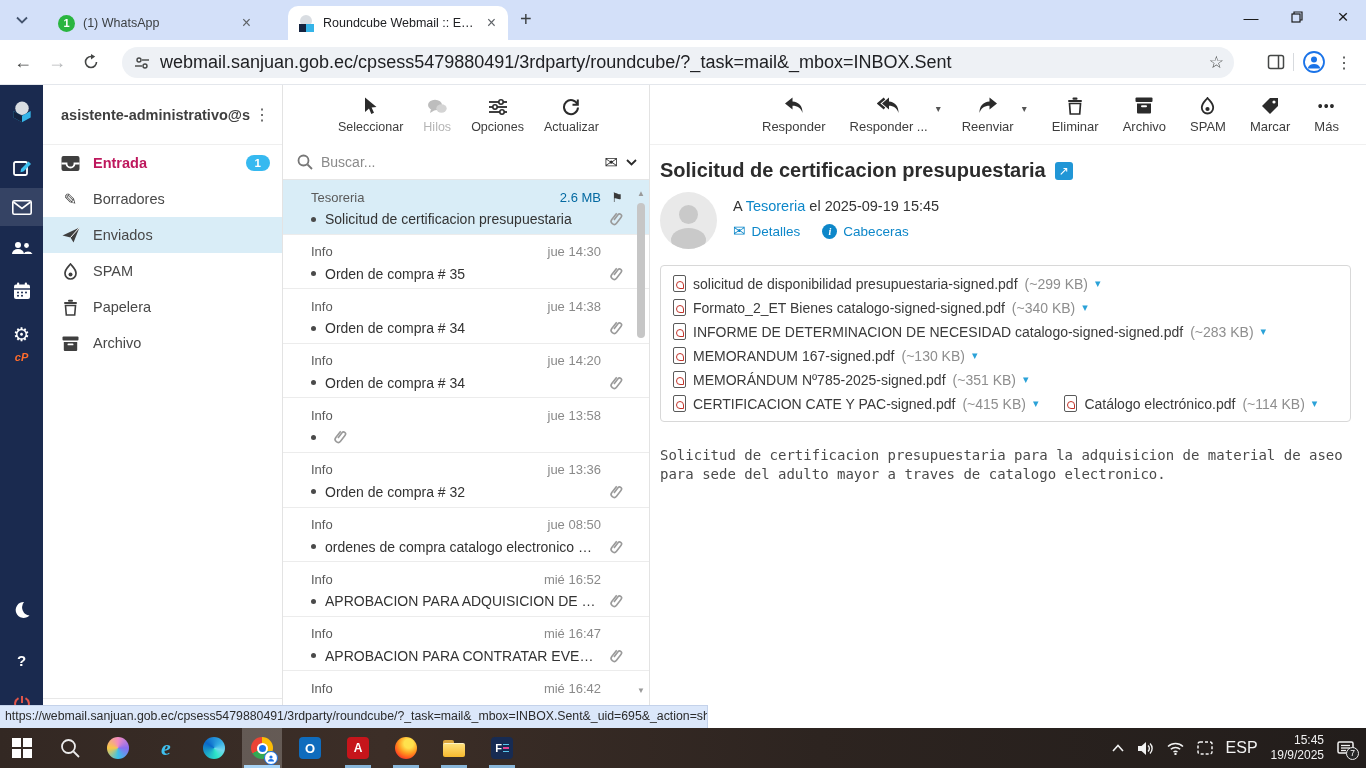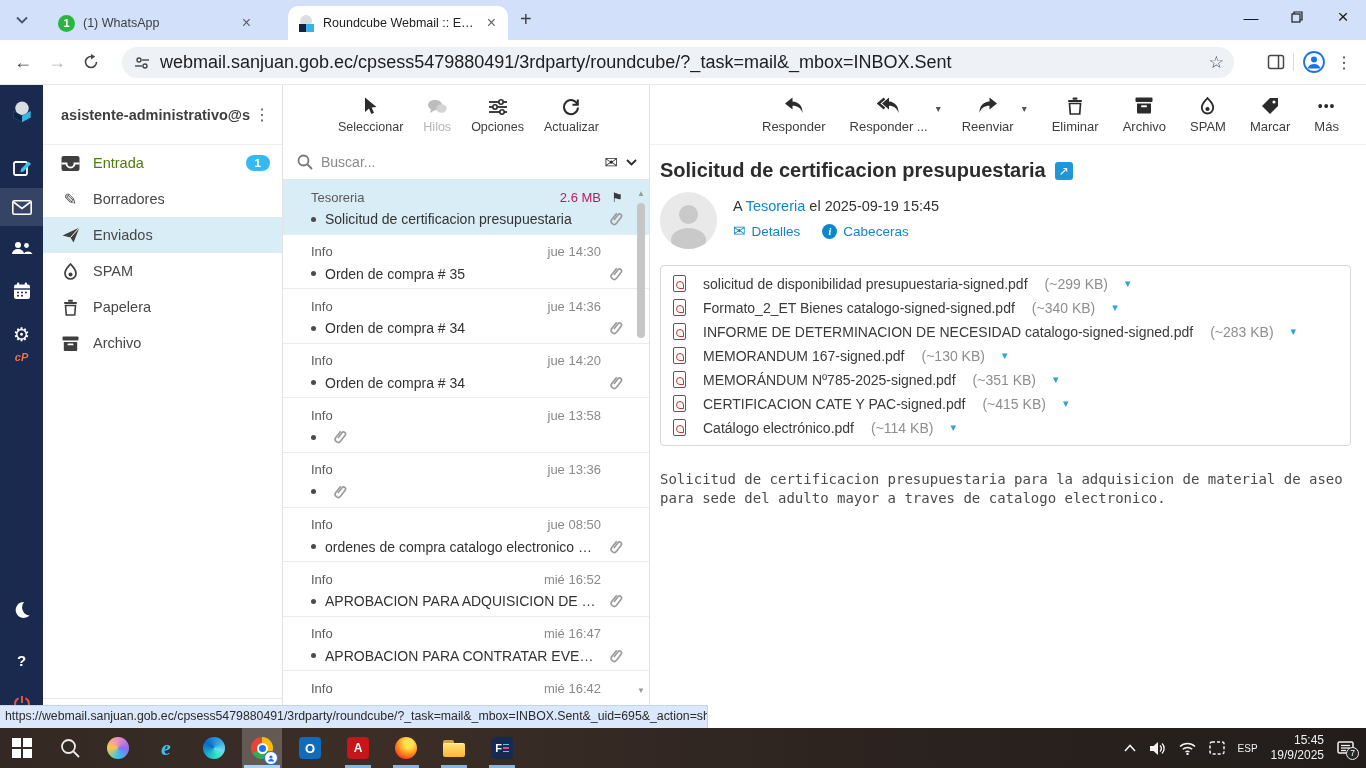--- a/index.html
+++ b/index.html
@@ -45,21 +45,21 @@
 .nr.help { font-weight:bold; font-size:15px; }
 
 
 .folderpane { position:absolute; left:43px; top:0; width:240px; height:643px; background:#fff; border-right:1px solid #e3e3e3; }
 .acct { height:60px; display:flex; align-items:center; padding:0 8px 0 18px; border-bottom:1px solid #efefef; }
 .acct-name { flex:1; font-size:14.5px; font-weight:bold; color:#3f3f3f; white-space:nowrap; overflow:hidden; }
 .folder { height:36px; display:flex; align-items:center; padding:0 12px 0 18px; font-size:14.5px; color:#484848; }
 .folder .fic { width:19px; margin-right:13px; display:flex; justify-content:center; color:#3f3f3f; }
 .folder.sel { background:var(--selection-blue,#d9edf7); }
 .folder .flabel { flex:1; }
-.folder.first .flabel { font-weight:normal; color:#4d7c0f; }
+.folder.first .flabel { font-weight:bold; color:#be185d; }
 .badge { background:var(--badge-blue,#36b9f0); color:#fff; font-size:11.5px; font-weight:bold; border-radius:9px; padding:2px 9px; }
 .quota { position:absolute; left:70px; bottom:-12px; width:24px; height:24px; border-radius:50%; background:#6d6d6d; }
 .fbottom { position:absolute; left:0; bottom:0; width:100%; height:30px; border-top:1px solid #e8e8e8; }
 
 
 .listpane { position:absolute; left:283px; top:0; width:367px; height:643px; background:#fff; border-right:1px solid #e3e3e3; }
 .ltoolbar { height:60px; display:flex; align-items:center; padding-left:55px; gap:20px; }
 .tbtn { display:flex; flex-direction:column; align-items:center; gap:3px; font-size:12.5px; color:#3d3d3d; }
 .tbtn .ticon { height:20px; display:flex; align-items:center; }
 .tbtn.dis { color:#b5b5b5; }
@@ -94,21 +94,21 @@
 .avatar { width:57px; height:57px; border-radius:50%; background:#e9e9e9; position:relative; overflow:hidden; flex:none; }
 .avatar .head { position:absolute; top:13px; left:19px; width:19px; height:19px; border-radius:50%; background:#c9c9c9; }
 .avatar .body { position:absolute; top:36px; left:11px; width:35px; height:24px; border-radius:50%; background:#c9c9c9; }
 .fromlines { padding-top:6px; }
 .fl1 { font-size:14.5px; color:#333; }
 .fl1 a { color:var(--accent-blue,#0d87c9); text-decoration:none; }
 .fl2 { margin-top:8px; display:flex; gap:22px; font-size:13.5px; color:var(--accent-blue,#0d87c9); }
 .fl2 .lnk { display:flex; align-items:center; gap:6px; }
 .infoc { width:15px; height:15px; border-radius:50%; background:var(--accent-blue,#0d87c9); color:#fff; font-size:10px; font-weight:bold; font-style:italic; display:flex; align-items:center; justify-content:center; font-family:"Liberation Serif",serif; }
 .attbox { margin-top:16px; border:1px solid #d8d8d8; border-radius:4px; padding:9px 12px; width:691px; display:flex; flex-wrap:wrap; column-gap:26px; row-gap:7px; }
-.att { display:flex; align-items:center; gap:17px; font-size:14px; color:#3a3a3a; white-space:nowrap; }
+.att { display:flex; align-items:center; gap:7px; font-size:14px; color:#3a3a3a; white-space:nowrap; }
 .att .size { color:#8e8e8e; }
 .att .acaret { color:#2ba2d8; font-size:11px; }
 .pdfic { position:relative; width:13px; height:17px; border:1.4px solid #5a5a5a; border-radius:2px; flex:none; }
 .pdfic::after { content:""; position:absolute; left:2px; top:5px; width:6px; height:6px; border:1.6px solid #c2342b; border-radius:50% 50% 0 50%; }
 .mailbody { margin-top:24px; width:700px; font-family:"DejaVu Sans Mono",monospace; font-size:14px; line-height:19px; color:#4a4a4a; }
 
 
 .statusbar { position:absolute; left:0; top:705px; width:708px; height:23px; background:var(--statusbar,#dbe7fa); border:1px solid #c4d2ea; border-left:none; border-bottom:none; color:#2b2b2b; font-size:12.3px; line-height:21px; padding-left:5px; white-space:nowrap; overflow:hidden; z-index:5; }
 
 
@@ -130,21 +130,21 @@
 .acrobat-ic { width:22px; height:22px; border-radius:4px; background:#c6151b; color:#fff; font-weight:bold; font-size:12px; display:flex; align-items:center; justify-content:center; }
 .firefox-ic { width:22px; height:22px; border-radius:50%; background:radial-gradient(circle at 62% 30%,#ffe14d 0 22%,#ff9a1f 48%,#ff4e1f 72%,#b5007f 100%); }
 .folder-ic { position:relative; width:22px; height:17px; }
 .folder-ic .bk { position:absolute; top:0; left:0; width:11px; height:5px; background:#d8a33c; border-radius:2px 2px 0 0; }
 .folder-ic .fr { position:absolute; top:3px; left:0; width:22px; height:14px; background:linear-gradient(#ffe07a,#f7b92e); border-radius:2px; border-top:1px solid #fff3c4; }
 .fapp-ic { width:22px; height:22px; border-radius:4px; background:#172b52; color:#fff; font-size:11px; font-weight:bold; display:flex; align-items:center; justify-content:center; gap:1px; }
 .fapp-ic .bars { display:flex; flex-direction:column; gap:2px; }
 .fapp-ic .bars i { display:block; width:6px; height:1.6px; background:#59c7ee; }
 .fapp-ic .bars i:nth-child(2){ background:#e84393; }
 .tray { margin-left:auto; display:flex; align-items:center; gap:13px; padding-right:12px; color:#f2f2f2; }
-.tray .txt { font-size:10px; }
+.tray .txt { font-size:16px; }
 .clock { text-align:right; font-size:12px; line-height:15px; }
 .notif { position:relative; }
 .notif .nb { position:absolute; right:-5px; bottom:-4px; width:13px; height:13px; border-radius:50%; background:#262626; border:1px solid #eee; color:#fff; font-size:8.5px; display:flex; align-items:center; justify-content:center; }
 svg { display:block; }
 </style>
 </head>
 <body>
 
 <div class="screen">
 
@@ -392,21 +392,21 @@
         <span style="font-size:16px;color:#2b2b2b;">✉</span>
         <svg width="11" height="7" viewBox="0 0 11 7">
             <polyline points="1,1 5.5,5.5 10,1" fill="none" stroke="#2b2b2b" stroke-width="1.8"></polyline>
           </svg>
       </div>
 
       <div class="msglist">
         <div class="msg sel">
           <div class="l1">
               <span class="from">Tesoreria</span>
-              <span class="meta" style="color:#be185d;">2.6 MB</span>
+              <span class="meta" style="color:#0369a1;">2.6 MB</span>
               <span class="ic1">⚑</span>
             </div>
           <div class="l2">
               <span class="dot"></span>
               <span class="subj">Solicitud de certificacion presupuestaria</span>
               <span class="clip">
                 <svg width="14" height="16" viewBox="0 0 14 16" style="transform:rotate(38deg);">
                   <path d="M4 3 v8 a3 3 0 0 0 6 0 V3.5 a2 2 0 0 0 -4 0 V10" fill="none" stroke="#9a9a9a" stroke-width="1.6"></path>
                 </svg>
               </span>
@@ -424,21 +424,21 @@
               <span class="clip">
                 <svg width="14" height="16" viewBox="0 0 14 16" style="transform:rotate(38deg);">
                   <path d="M4 3 v8 a3 3 0 0 0 6 0 V3.5 a2 2 0 0 0 -4 0 V10" fill="none" stroke="#9a9a9a" stroke-width="1.6"></path>
                 </svg>
               </span>
             </div>
         </div>
         <div class="msg">
           <div class="l1">
               <span class="from">Info</span>
-              <span class="meta">jue 14:36</span>
+              <span class="meta">jue 14:38</span>
               <span class="ic1"></span>
             </div>
           <div class="l2">
               <span class="dot"></span>
               <span class="subj">Orden de compra # 34</span>
               <span class="clip">
                 <svg width="14" height="16" viewBox="0 0 14 16" style="transform:rotate(38deg);">
                   <path d="M4 3 v8 a3 3 0 0 0 6 0 V3.5 a2 2 0 0 0 -4 0 V10" fill="none" stroke="#9a9a9a" stroke-width="1.6"></path>
                 </svg>
               </span>
@@ -476,20 +476,21 @@
             </div>
         </div>
         <div class="msg">
           <div class="l1">
               <span class="from">Info</span>
               <span class="meta">jue 13:36</span>
               <span class="ic1"></span>
             </div>
           <div class="l2">
               <span class="dot"></span>
+              <span class="subj">Orden de compra # 32</span>
               <span class="clip">
                 <svg width="14" height="16" viewBox="0 0 14 16" style="transform:rotate(38deg);">
                   <path d="M4 3 v8 a3 3 0 0 0 6 0 V3.5 a2 2 0 0 0 -4 0 V10" fill="none" stroke="#9a9a9a" stroke-width="1.6"></path>
                 </svg>
               </span>
             </div>
         </div>
         <div class="msg">
           <div class="l1">
               <span class="from">Info</span>

